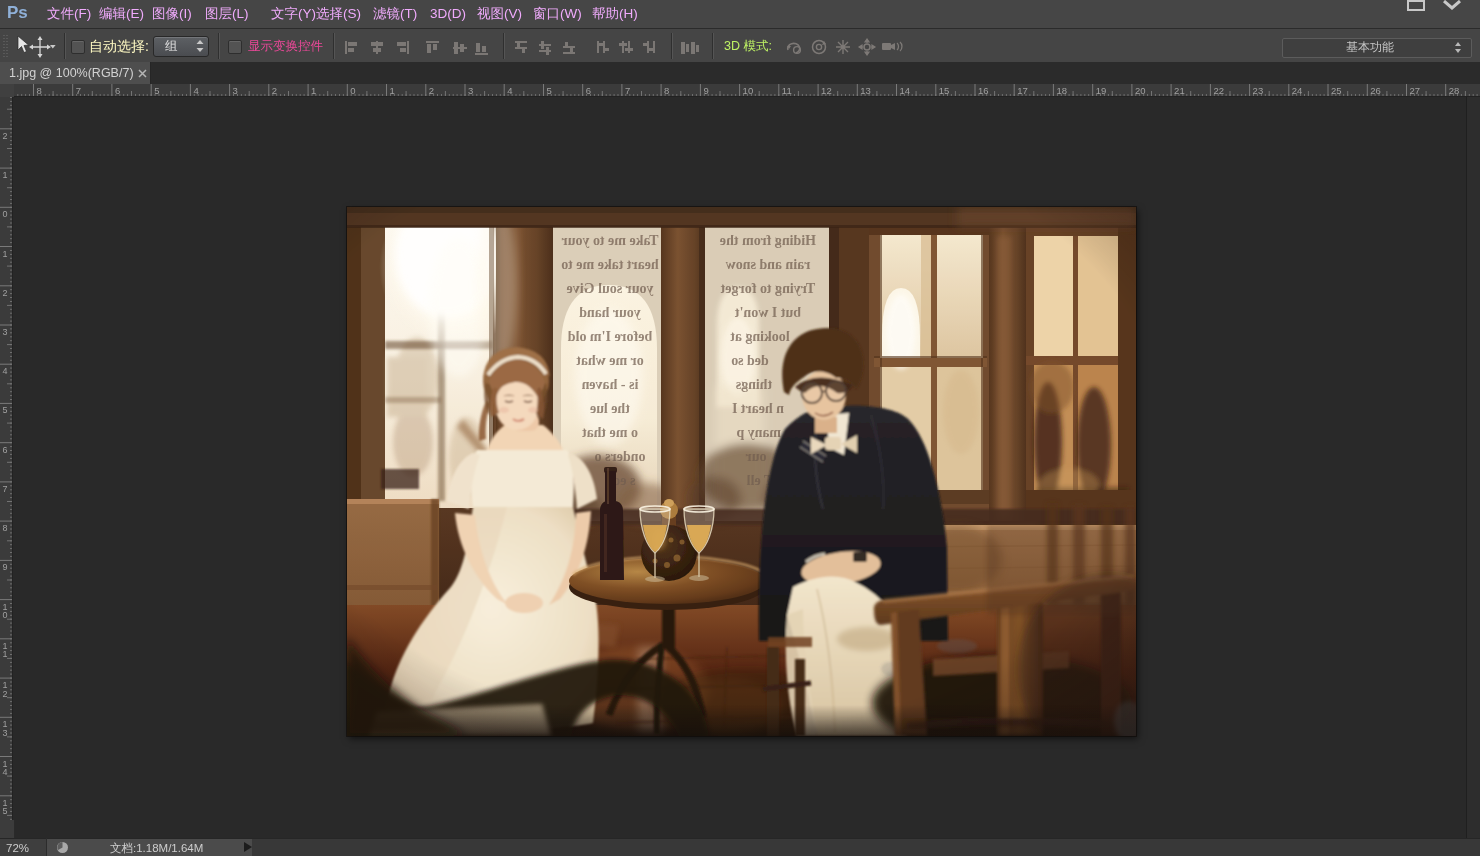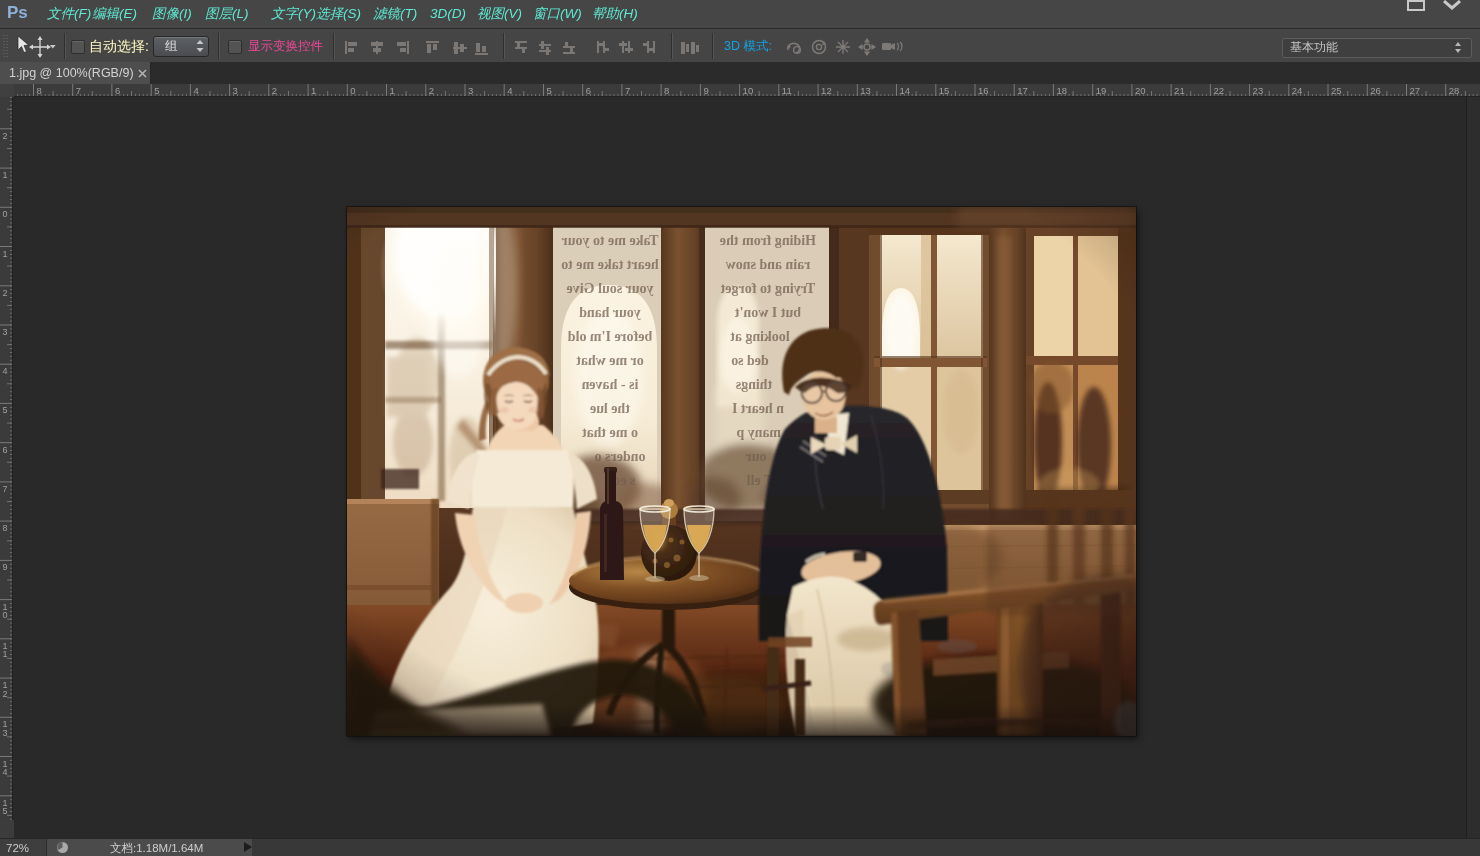--- a/index.html
+++ b/index.html
@@ -1,20 +1,20 @@
 <!DOCTYPE html>
-<html><head><meta charset="utf-8"><style>html,body{margin:0;padding:0;width:1480px;height:856px;overflow:hidden;background:#292929;font-family:"Liberation Sans",sans-serif;}.abs{position:absolute;}.mi{position:absolute;top:0;height:28px;line-height:28px;color:#5eead4;font-size:13.5px;font-style:italic;}</style></head><body>
+<html><head><meta charset="utf-8"><style>html,body{margin:0;padding:0;width:1480px;height:856px;overflow:hidden;background:#292929;font-family:"Liberation Sans",sans-serif;}.abs{position:absolute;}.mi{position:absolute;top:0;height:28px;line-height:28px;color:#f0abfc;font-size:13.5px;}</style></head><body>
 <div class="abs" style="left:0;top:97px;width:1480px;height:741px;background:#292929"></div>
 <div class="abs" style="left:1466px;top:62px;width:14px;height:776px;background:#2d2d2d;border-left:1px solid #1f1f1f"></div>
 <div class="abs" style="left:0;top:0;width:1480px;height:28px;background:#464646;border-bottom:1px solid #2b2b2b"></div>
 <svg class="abs" style="left:7px;top:2px" width="28" height="20">
     <text x="0" y="16" font-size="17" font-weight="bold" fill="#8fb0d8" font-family="Liberation Sans,sans-serif">Ps</text>
   </svg>
 <div class="mi" style="left:47px">文件(F)</div>
-<div class="mi" style="left:92px">编辑(E)</div>
+<div class="mi" style="left:99px">编辑(E)</div>
 <div class="mi" style="left:152px">图像(I)</div>
 <div class="mi" style="left:205px">图层(L)</div>
 <div class="mi" style="left:271px">文字(Y)</div>
 <div class="mi" style="left:316px">选择(S)</div>
 <div class="mi" style="left:373px">滤镜(T)</div>
 <div class="mi" style="left:430px">3D(D)</div>
 <div class="mi" style="left:477px">视图(V)</div>
 <div class="mi" style="left:533px">窗口(W)</div>
 <div class="mi" style="left:592px">帮助(H)</div>
 <svg class="abs" style="left:1404px;top:0" width="70" height="11">
@@ -119,21 +119,21 @@
     <rect x="6" y="4" width="3" height="8" fill="#7b7774"></rect>
     <rect x="11" y="2" width="4" height="12" fill="#7b7774"></rect>
     <rect x="16" y="5" width="3" height="7" fill="#7b7774"></rect>
   </svg>
 <div class="abs" style="left:503px;top:33px;width:1px;height:26px;background:#2f2f2f"></div>
 <div class="abs" style="left:504px;top:33px;width:1px;height:26px;background:#555"></div>
 <div class="abs" style="left:671px;top:33px;width:1px;height:26px;background:#2f2f2f"></div>
 <div class="abs" style="left:672px;top:33px;width:1px;height:26px;background:#555"></div>
 <div class="abs" style="left:712px;top:33px;width:1px;height:26px;background:#2f2f2f"></div>
 <div class="abs" style="left:713px;top:33px;width:1px;height:26px;background:#555"></div>
-<div class="abs" style="left:724px;top:36px;color:#0ea5e9;font-size:12.5px;line-height:20px">3D 模式:</div>
+<div class="abs" style="left:724px;top:36px;color:#bef264;font-size:12.5px;line-height:20px">3D 模式:</div>
 <svg style="position:absolute;left:784px;top:38px" width="20" height="18">
     <path d="M4 12a6 5 0 1 1 8 3" stroke="#7d7976" fill="none" stroke-width="1.6"></path>
     <circle cx="13" cy="12" r="3.4" stroke="#7d7976" fill="none" stroke-width="1.4"></circle>
     <path d="M3 8l2 3 2-3z" fill="#7d7976"></path>
   </svg>
 <svg style="position:absolute;left:810px;top:38px" width="18" height="18">
     <circle cx="9" cy="9" r="6.5" stroke="#7d7976" fill="none" stroke-width="1.5"></circle>
     <circle cx="9" cy="9" r="2.6" stroke="#7d7976" fill="none" stroke-width="1.4"></circle>
     <path d="M14 3l2 3-4 1z" fill="#7d7976"></path>
   </svg>
@@ -144,27 +144,27 @@
 <svg style="position:absolute;left:857px;top:38px" width="20" height="18">
     <circle cx="10" cy="9" r="3" stroke="#7d7976" fill="none" stroke-width="1.5"></circle>
     <path d="M10 1v4M10 13v4M2 9h4M14 9h4M10 1l-2 3h4zM10 17l-2-3h4zM2 9l3-2v4zM18 9l-3-2v4z" stroke="#7d7976" stroke-width="1.2" fill="#7d7976"></path>
   </svg>
 <svg style="position:absolute;left:881px;top:40px" width="22" height="14">
     <rect x="1" y="3" width="9" height="7" rx="1" fill="#7d7976"></rect>
     <path d="M10 5l4-2v7l-4-2z" fill="#7d7976"></path>
     <path d="M16 3c2 1.5 2 5.5 0 7M19 2c2.6 2 2.6 7 0 9" stroke="#7d7976" fill="none" stroke-width="1.3"></path>
   </svg>
 <div class="abs" style="left:1282px;top:38px;width:188px;height:18px;background:#3f3f3f;border:1px solid #5c5c5c;border-radius:2px"></div>
-<div class="abs" style="left:1290px;top:39px;color:#c6c6c6;font-size:12px;line-height:17px">基本功能</div>
+<div class="abs" style="left:1346px;top:39px;color:#c6c6c6;font-size:12px;line-height:17px">基本功能</div>
 <svg class="abs" style="left:1452px;top:41px" width="12" height="13">
     <path d="M6 1l3 4H3zM6 12L3 8h6z" fill="#b8b8b8"></path>
   </svg>
 <div class="abs" style="left:0;top:62px;width:1480px;height:22px;background:#2b2b2b"></div>
 <div class="abs" style="left:0;top:62px;width:150px;height:22px;background:#4e4e4e;border-right:1px solid #262626"></div>
-<div class="abs" style="left:9px;top:64px;color:#d2d2d2;font-size:12.5px;line-height:19px">1.jpg @ 100%(RGB/9)</div>
+<div class="abs" style="left:9px;top:64px;color:#d2d2d2;font-size:12.5px;line-height:19px">1.jpg @ 100%(RGB/7)</div>
 <svg class="abs" style="left:137px;top:68px" width="11" height="11">
     <path d="M2 2l7 7M9 2l-7 7" stroke="#b5b5b5" stroke-width="1.5"></path>
   </svg>
 <div class="abs" style="left:0;top:84px;width:14px;height:13px;background:#404040;border-right:1px solid #262626;border-bottom:1px solid #262626"></div>
 <svg width="1466" height="13" style="position:absolute;left:14px;top:84px">
     <rect width="1466" height="13" fill="#3b3b3b"></rect>
     <path d="M3.8 10V13M7.7 10V13M11.6 10V13M15.5 10V13M19.5 10V13M23.4 10V13M27.3 10V13M31.2 10V13M35.2 10V13M39.1 10V13M43.0 10V13M46.9 10V13M50.8 10V13M54.8 10V13M58.7 10V13M62.6 10V13M66.5 10V13M70.5 10V13M74.4 10V13M78.3 10V13M82.2 10V13M86.2 10V13M90.1 10V13M94.0 10V13M97.9 10V13M101.8 10V13M105.8 10V13M109.7 10V13M113.6 10V13M117.5 10V13M121.5 10V13M125.4 10V13M129.3 10V13M133.2 10V13M137.1 10V13M141.1 10V13M145.0 10V13M148.9 10V13M152.8 10V13M156.8 10V13M160.7 10V13M164.6 10V13M168.5 10V13M172.5 10V13M176.4 10V13M180.3 10V13M184.2 10V13M188.1 10V13M192.1 10V13M196.0 10V13M199.9 10V13M203.8 10V13M207.8 10V13M211.7 10V13M215.6 10V13M219.5 10V13M223.5 10V13M227.4 10V13M231.3 10V13M235.2 10V13M239.1 10V13M243.1 10V13M247.0 10V13M250.9 10V13M254.8 10V13M258.8 10V13M262.7 10V13M266.6 10V13M270.5 10V13M274.5 10V13M278.4 10V13M282.3 10V13M286.2 10V13M290.1 10V13M294.1 10V13M298.0 10V13M301.9 10V13M305.8 10V13M309.8 10V13M313.7 10V13M317.6 10V13M321.5 10V13M325.5 10V13M329.4 10V13M333.3 10V13M337.2 10V13M341.1 10V13M345.1 10V13M349.0 10V13M352.9 10V13M356.8 10V13M360.8 10V13M364.7 10V13M368.6 10V13M372.5 10V13M376.5 10V13M380.4 10V13M384.3 10V13M388.2 10V13M392.1 10V13M396.1 10V13M400.0 10V13M403.9 10V13M407.8 10V13M411.8 10V13M415.7 10V13M419.6 10V13M423.5 10V13M427.5 10V13M431.4 10V13M435.3 10V13M439.2 10V13M443.1 10V13M447.1 10V13M451.0 10V13M454.9 10V13M458.8 10V13M462.8 10V13M466.7 10V13M470.6 10V13M474.5 10V13M478.5 10V13M482.4 10V13M486.3 10V13M490.2 10V13M494.1 10V13M498.1 10V13M502.0 10V13M505.9 10V13M509.8 10V13M513.8 10V13M517.7 10V13M521.6 10V13M525.5 10V13M529.5 10V13M533.4 10V13M537.3 10V13M541.2 10V13M545.1 10V13M549.1 10V13M553.0 10V13M556.9 10V13M560.8 10V13M564.8 10V13M568.7 10V13M572.6 10V13M576.5 10V13M580.4 10V13M584.4 10V13M588.3 10V13M592.2 10V13M596.1 10V13M600.1 10V13M604.0 10V13M607.9 10V13M611.8 10V13M615.8 10V13M619.7 10V13M623.6 10V13M627.5 10V13M631.4 10V13M635.4 10V13M639.3 10V13M643.2 10V13M647.1 10V13M651.1 10V13M655.0 10V13M658.9 10V13M662.8 10V13M666.8 10V13M670.7 10V13M674.6 10V13M678.5 10V13M682.4 10V13M686.4 10V13M690.3 10V13M694.2 10V13M698.1 10V13M702.1 10V13M706.0 10V13M709.9 10V13M713.8 10V13M717.8 10V13M721.7 10V13M725.6 10V13M729.5 10V13M733.4 10V13M737.4 10V13M741.3 10V13M745.2 10V13M749.1 10V13M753.1 10V13M757.0 10V13M760.9 10V13M764.8 10V13M768.8 10V13M772.7 10V13M776.6 10V13M780.5 10V13M784.4 10V13M788.4 10V13M792.3 10V13M796.2 10V13M800.1 10V13M804.1 10V13M808.0 10V13M811.9 10V13M815.8 10V13M819.8 10V13M823.7 10V13M827.6 10V13M831.5 10V13M835.4 10V13M839.4 10V13M843.3 10V13M847.2 10V13M851.1 10V13M855.1 10V13M859.0 10V13M862.9 10V13M866.8 10V13M870.8 10V13M874.7 10V13M878.6 10V13M882.5 10V13M886.4 10V13M890.4 10V13M894.3 10V13M898.2 10V13M902.1 10V13M906.1 10V13M910.0 10V13M913.9 10V13M917.8 10V13M921.8 10V13M925.7 10V13M929.6 10V13M933.5 10V13M937.4 10V13M941.4 10V13M945.3 10V13M949.2 10V13M953.1 10V13M957.1 10V13M961.0 10V13M964.9 10V13M968.8 10V13M972.7 10V13M976.7 10V13M980.6 10V13M984.5 10V13M988.4 10V13M992.4 10V13M996.3 10V13M1000.2 10V13M1004.1 10V13M1008.1 10V13M1012.0 10V13M1015.9 10V13M1019.8 10V13M1023.7 10V13M1027.7 10V13M1031.6 10V13M1035.5 10V13M1039.4 10V13M1043.4 10V13M1047.3 10V13M1051.2 10V13M1055.1 10V13M1059.1 10V13M1063.0 10V13M1066.9 10V13M1070.8 10V13M1074.7 10V13M1078.7 10V13M1082.6 10V13M1086.5 10V13M1090.4 10V13M1094.4 10V13M1098.3 10V13M1102.2 10V13M1106.1 10V13M1110.1 10V13M1114.0 10V13M1117.9 10V13M1121.8 10V13M1125.7 10V13M1129.7 10V13M1133.6 10V13M1137.5 10V13M1141.4 10V13M1145.4 10V13M1149.3 10V13M1153.2 10V13M1157.1 10V13M1161.1 10V13M1165.0 10V13M1168.9 10V13M1172.8 10V13M1176.7 10V13M1180.7 10V13M1184.6 10V13M1188.5 10V13M1192.4 10V13M1196.4 10V13M1200.3 10V13M1204.2 10V13M1208.1 10V13M1212.1 10V13M1216.0 10V13M1219.9 10V13M1223.8 10V13M1227.7 10V13M1231.7 10V13M1235.6 10V13M1239.5 10V13M1243.4 10V13M1247.4 10V13M1251.3 10V13M1255.2 10V13M1259.1 10V13M1263.1 10V13M1267.0 10V13M1270.9 10V13M1274.8 10V13M1278.7 10V13M1282.7 10V13M1286.6 10V13M1290.5 10V13M1294.4 10V13M1298.4 10V13M1302.3 10V13M1306.2 10V13M1310.1 10V13M1314.1 10V13M1318.0 10V13M1321.9 10V13M1325.8 10V13M1329.7 10V13M1333.7 10V13M1337.6 10V13M1341.5 10V13M1345.4 10V13M1349.4 10V13M1353.3 10V13M1357.2 10V13M1361.1 10V13M1365.0 10V13M1369.0 10V13M1372.9 10V13M1376.8 10V13M1380.7 10V13M1384.7 10V13M1388.6 10V13M1392.5 10V13M1396.4 10V13M1400.4 10V13M1404.3 10V13M1408.2 10V13M1412.1 10V13M1416.0 10V13M1420.0 10V13M1423.9 10V13M1427.8 10V13M1431.7 10V13M1435.7 10V13M1439.6 10V13M1443.5 10V13M1447.4 10V13M1451.4 10V13M1455.3 10V13M1459.2 10V13M1463.1 10V13" stroke="#6e6e6e" stroke-width="1"></path>
     <path d="M39.1 7V13M78.3 7V13M117.5 7V13M156.8 7V13M196.0 7V13M235.2 7V13M274.5 7V13M313.7 7V13M352.9 7V13M392.1 7V13M431.4 7V13M470.6 7V13M509.8 7V13M549.1 7V13M588.3 7V13M627.5 7V13M666.8 7V13M706.0 7V13M745.2 7V13M784.4 7V13M823.7 7V13M862.9 7V13M902.1 7V13M941.4 7V13M980.6 7V13M1019.8 7V13M1059.1 7V13M1098.3 7V13M1137.5 7V13M1176.7 7V13M1216.0 7V13M1255.2 7V13M1294.4 7V13M1333.7 7V13M1372.9 7V13M1412.1 7V13M1451.4 7V13" stroke="#737373" stroke-width="1"></path>
     <path d="M19.5 0V13M58.7 0V13M97.9 0V13M137.2 0V13M176.4 0V13M215.6 0V13M254.8 0V13M294.1 0V13M333.3 0V13M372.5 0V13M411.8 0V13M451.0 0V13M490.2 0V13M529.5 0V13M568.7 0V13M607.9 0V13M647.1 0V13M686.4 0V13M725.6 0V13M764.8 0V13M804.1 0V13M843.3 0V13M882.5 0V13M921.8 0V13M961.0 0V13M1000.2 0V13M1039.4 0V13M1078.7 0V13M1117.9 0V13M1157.1 0V13M1196.4 0V13M1235.6 0V13M1274.8 0V13M1314.0 0V13M1353.3 0V13M1392.5 0V13M1431.7 0V13" stroke="#7a7a7a" stroke-width="1"></path>
     <text x="22.5" y="9.5" font-size="9.5" fill="#a0a0a0" font-family="Liberation Sans,sans-serif">8</text>

